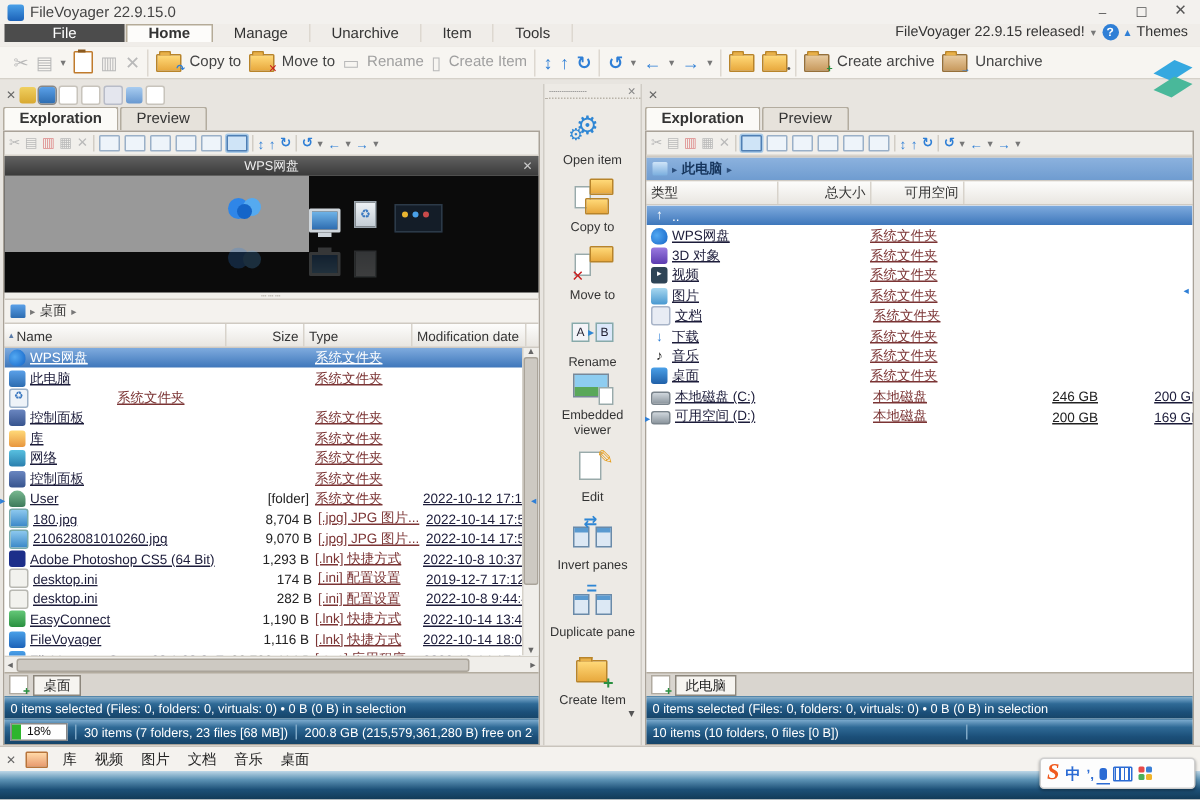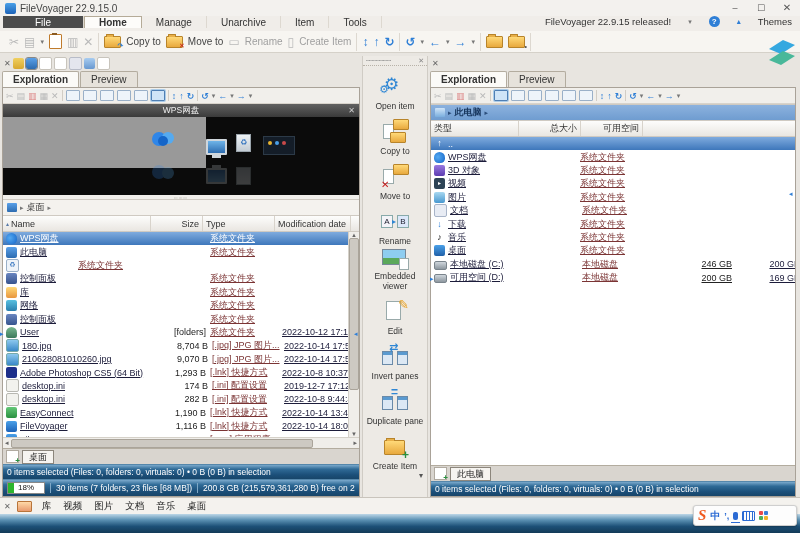--- a/index.html
+++ b/index.html
@@ -17,21 +17,21 @@
             border-radius:2px;flex:none}
   .wctl{width:26px;text-align:center;color:#555;font-size:9px;line-height:16px}
   .wctl.close{font-size:10px}
 
   
   #ribbon{left:0;top:16px;width:800px;height:15px;background:#f0ede9;border-bottom:1px solid #d8d3cb;
           display:flex;align-items:flex-start;font-size:10px}
   .rtab{padding:0 14px;display:flex;align-items:center;color:#333;border-right:1px solid #ddd8d0}
   .rtab.file{background:#4c4c4c;color:#fff;min-width:52px;justify-content:center;margin-left:3px}
   .rtab.active{background:#fdfcfa;border:1px solid #b5ab98;border-bottom:none;font-weight:bold}
-  #ribbon-right{margin-left:auto;display:flex;align-items:center;gap:17px;padding-right:8px;font-size:9.5px;color:#333}
+  #ribbon-right{margin-left:auto;display:flex;align-items:center;gap:4px;padding-right:8px;font-size:9.5px;color:#333}
   #help-icon{width:11px;height:11px;border-radius:50%;background:#2f7fd6;color:#fff;font-size:8px;
              text-align:center;line-height:11px;font-weight:bold}
   .bluecaret{color:#2f7fd6;font-size:8px}
 
   
   #toolbar{left:0;top:31px;width:800px;height:22px;background:#f7f5f1;border-bottom:1px solid #d5d1c9;
            display:flex;align-items:center;font-size:10px;color:#444;padding-left:4px;box-sizing:border-box}
   .tgroup{display:flex;align-items:center;gap:5px;padding:0 5px;height:18px;border-right:1px solid #ddd8d0}
   .gico{color:#b9b9b9;font-size:12px}
   .bico{color:#2f7fd6;font-size:12px;font-weight:bold}
@@ -284,20 +284,30 @@
       <span class="caret">▾</span>
     <span class="bico">→</span>
       <span class="caret">▾</span>
   </div>
   <div class="tgroup">
     <span class="fold"></span>
     <span class="fold">
         <span class="ov" style="color:#555">•</span>
       </span>
   </div>
+  <div class="tgroup" style="border-right:none">
+    <span class="fold" style="background:linear-gradient(#e8cba0,#c89a5e);border-color:#96703a">
+        <span class="ov" style="color:#2a9040">+</span>
+      </span>
+    <span class="tlabel">Create archive</span>
+    <span class="fold" style="background:linear-gradient(#e8cba0,#c89a5e);border-color:#96703a">
+        <span class="ov" style="color:#2f7fd6">→</span>
+      </span>
+    <span class="tlabel">Unarchive</span>
+  </div>
 </div>
 
 <svg id="fv-logo" class="abs" viewBox="0 0 32 34">
   <path d="M3 13 L17 4 L29 9 L15 18 Z" fill="#35a8e0"></path>
   <path d="M3 24 L17 15 L29 20 L15 29 Z" fill="#49b89a"></path>
 </svg>
 
 <div id="left-pane" class="pane abs">
   <div class="minitabs">
     <span>✕</span>
@@ -432,21 +442,21 @@
           <div class="lrow">
             <span class="fi fi-control"></span>
             <span class="c-name u">控制面板</span>
             <span class="c-size"></span>
             <span class="c-type u">系统文件夹</span>
             <span class="c-date"></span>
           </div>
           <div class="lrow">
             <span class="fi fi-user"></span>
             <span class="c-name u">User</span>
-            <span class="c-size">[folders]</span>
+            <span class="c-size">[folder]</span>
             <span class="c-type u">系统文件夹</span>
             <span class="c-date u">2022-10-12 17:1...</span>
           </div>
           <div class="lrow">
             <span class="fi fi-image"></span>
             <span class="c-name u">180.jpg</span>
             <span class="c-size">8,704 B</span>
             <span class="c-type u">[.jpg]  JPG 图片...</span>
             <span class="c-date u">2022-10-14 17:5...</span>
           </div>
@@ -740,20 +750,24 @@
             <span class="c-free u">169 GB</span>
           </div>
         </div>
     </div>
     <div class="tabrow">
       <span class="addchip"></span>
       <span class="btab">此电脑</span>
     </div>
     <div class="sbar sbar1">
       <span>0 items selected (Files: 0, folders: 0, virtuals: 0) • 0 B (0 B) in selection</span>
+    </div>
+    <div class="sbar sbar2">
+      <span>10 items (10 folders, 0 files [0 B])</span>
+      <span class="ssep" style="margin-left:80px"></span>
     </div>
   </div>
 </div>
 
 <span class="grip abs" style="left:0;top:330px">▸</span>
 <span class="grip abs" style="left:354px;top:330px">◂</span>
 <span class="grip abs" style="left:430px;top:275px">▸</span>
 <span class="grip abs" style="left:789px;top:190px">◂</span>
 
 <div id="qbar" class="abs">

